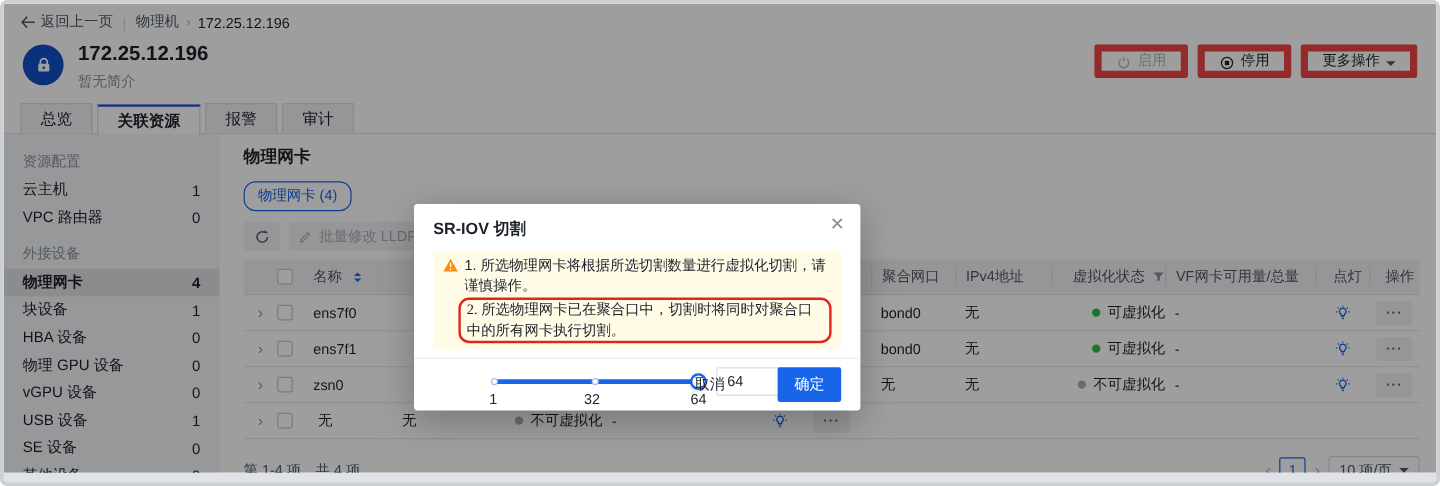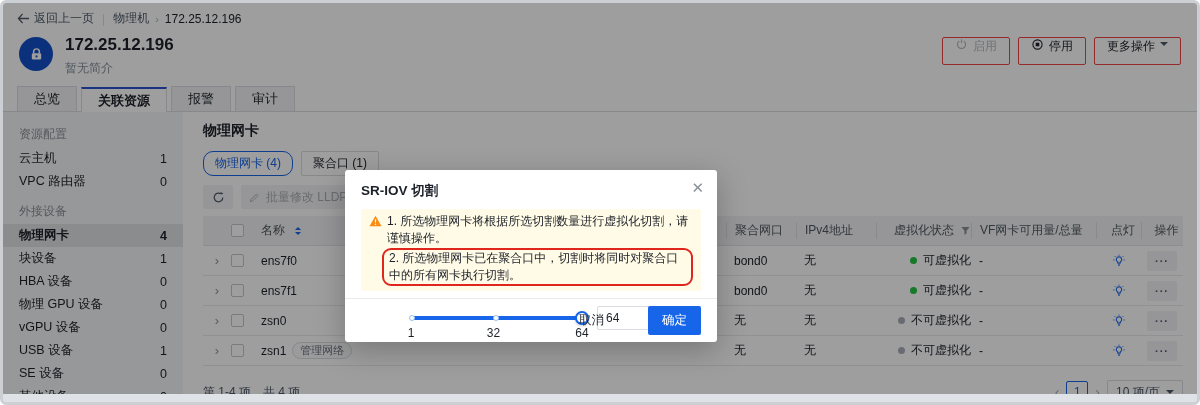--- a/index.html
+++ b/index.html
@@ -14,21 +14,21 @@
   .topbar .crumb-sep { color:#a9aeb8; font-size:11px; }
   .topbar .crumb-cur { color:#1d2129; }
 
   
   .page-header { display:flex; align-items:flex-start; padding:8px 16px 0 16px; }
   .avatar { width:34px; height:34px; border-radius:50%; background:#1450c8; display:flex; align-items:center; justify-content:center; flex:none; margin-top:2px; }
   .head-text { margin-left:12px; flex:1; }
   .head-title { font-size:17px; font-weight:bold; color:#1d2129; }
   .head-sub { font-size:12px; color:#86909c; margin-top:5px; }
   .head-actions { display:flex; gap:8px; margin-top:2px; }
-  .btn { display:inline-flex; align-items:flex-start; gap:5px; height:28px; padding:0 12px; border:1px solid #ef4444; border-radius:2px; background:#fff; font-size:12px; color:#1d2129; cursor:pointer; }
+  .btn { display:inline-flex; align-items:flex-end; gap:5px; height:28px; padding:0 12px; border:6px solid #ef4444; border-radius:2px; background:#fff; font-size:12px; color:#1d2129; cursor:pointer; }
   .btn.disabled { color:#b4b8bf; cursor:default; }
   .btn .caret-down { width:0; height:0; border:4px solid transparent; border-top-color:#4e5969; margin-top:4px; }
 
   
   .tabs-row { display:flex; align-items:flex-end; margin-top:9px; padding-left:14px; border-bottom:1px solid #d9dce0; height:26px; }
   .tab { height:25px; padding:0 16px; display:flex; align-items:center; font-size:13px; color:#1d2129; background:#f2f3f5; border:1px solid #d9dce0; border-bottom:none; margin-right:4px; cursor:pointer; }
   .tab.active { background:#fff; font-weight:bold; border-top:2px solid #2b52d4; position:relative; top:1px; padding-top:0; }
 
   
   .body-wrap { display:flex; height:331px; }
@@ -82,21 +82,21 @@
   .pg-size .caret-down { width:0; height:0; border:4px solid transparent; border-top-color:#4e5969; margin-top:4px; }
 
   
   .overlay { position:absolute; inset:0; background:rgba(0,0,0,0.38); z-index:10; }
   .modal { position:absolute; left:342px; top:167px; width:372px; height:172px; background:#fff; border-radius:3px; box-shadow:0 8px 30px rgba(0,0,0,0.25); z-index:20; }
   .modal-title { padding:12px 16px 6px; font-size:13.5px; font-weight:bold; color:#1d2129; }
   .modal-close { position:absolute; top:10px; right:13px; font-size:15px; color:#8a9099; cursor:pointer; line-height:1; }
   .alert { margin:3px 16px 0; background:#fffbe6; padding:4px 8px 5px; font-size:12px; color:#1d2129; line-height:17px; border-radius:2px; }
   .alert-line1 { display:flex; align-items:flex-start; gap:5px; }
   .alert-line1 svg { margin-top:2px; flex:none; }
-  .alert-line2-wrap { margin-left:13px; }
+  .alert-line2-wrap { margin-left:13px;font-family:Liberation Serif, serif; }
   .red-box { display:inline-block; border:2px solid #e0261c; border-radius:9px; padding:0 5px; margin-top:1px; }
   .slider-row { display:flex; align-items:center; margin-top:15px; padding-left:65px; }
   .slider { position:relative; width:172px; height:14px; }
   .rail { position:absolute; left:0; right:0; top:5px; height:4px; border-radius:2px; background:#1765e8; }
   .mark { position:absolute; top:4px; width:6px; height:6px; border-radius:50%; background:#fff; border:1px solid #9cc0f5; }
   .mark.m1 { left:-1px; }
   .mark.m32 { left:48%; }
   .handle { position:absolute; top:0; right:-7px; width:14px; height:14px; border-radius:50%; background:#fff; border:2px solid #1765e8; box-shadow:0 1px 3px rgba(0,0,0,0.2); cursor:pointer; }
   .slabels { position:absolute; top:15px; left:0; right:0; font-size:12px; color:#1d2129; }
   .slabels span { position:absolute; transform:translateX(-50%); }
@@ -221,23 +221,20 @@
       </div>
     </div>
 
     <div class="main">
       <div class="main-title">物理网卡</div>
 
       <div class="subtabs">
         <div class="subtab active">
               <span>物理网卡 (4)</span>
             </div>
-        <div class="subtab">
-              <span>聚合口 (1)</span>
-            </div>
       </div>
 
       <div class="toolbar">
         <div class="tool-btn">
           <svg width="13" height="13" viewBox="0 0 16 16">
                 <path d="M13.3 8A5.3 5.3 0 1 1 10.7 3.4" fill="none" stroke="#4e5969" stroke-width="1.5"></path>
                 <path d="M10.2 0.8l.7 3.4 3.3-.9z" fill="#4e5969"></path>
               </svg>
         </div>
         <div class="tool-btn disabled">
@@ -356,24 +353,20 @@
           <div class="c-ops">
                 <span class="ops-btn">···</span>
               </div>
         </div>
 
         <div class="t-row">
           <div class="c-exp">›</div>
           <div class="c-chk">
                 <span class="checkbox"></span>
               </div>
-          <div class="c-name">
-                <span>zsn1</span>
-                <span class="row-tag">管理网络</span>
-              </div>
           <div class="c-bond">无</div>
           <div class="c-ipv4">无</div>
           <div class="c-virt">
                 <span class="dot dot-gray"></span>
                 <span>不可虚拟化</span>
               </div>
           <div class="c-vf">-</div>
           <div class="c-light">
                 <span class="bulb">
                   <svg width="14" height="14" viewBox="0 0 16 16">

